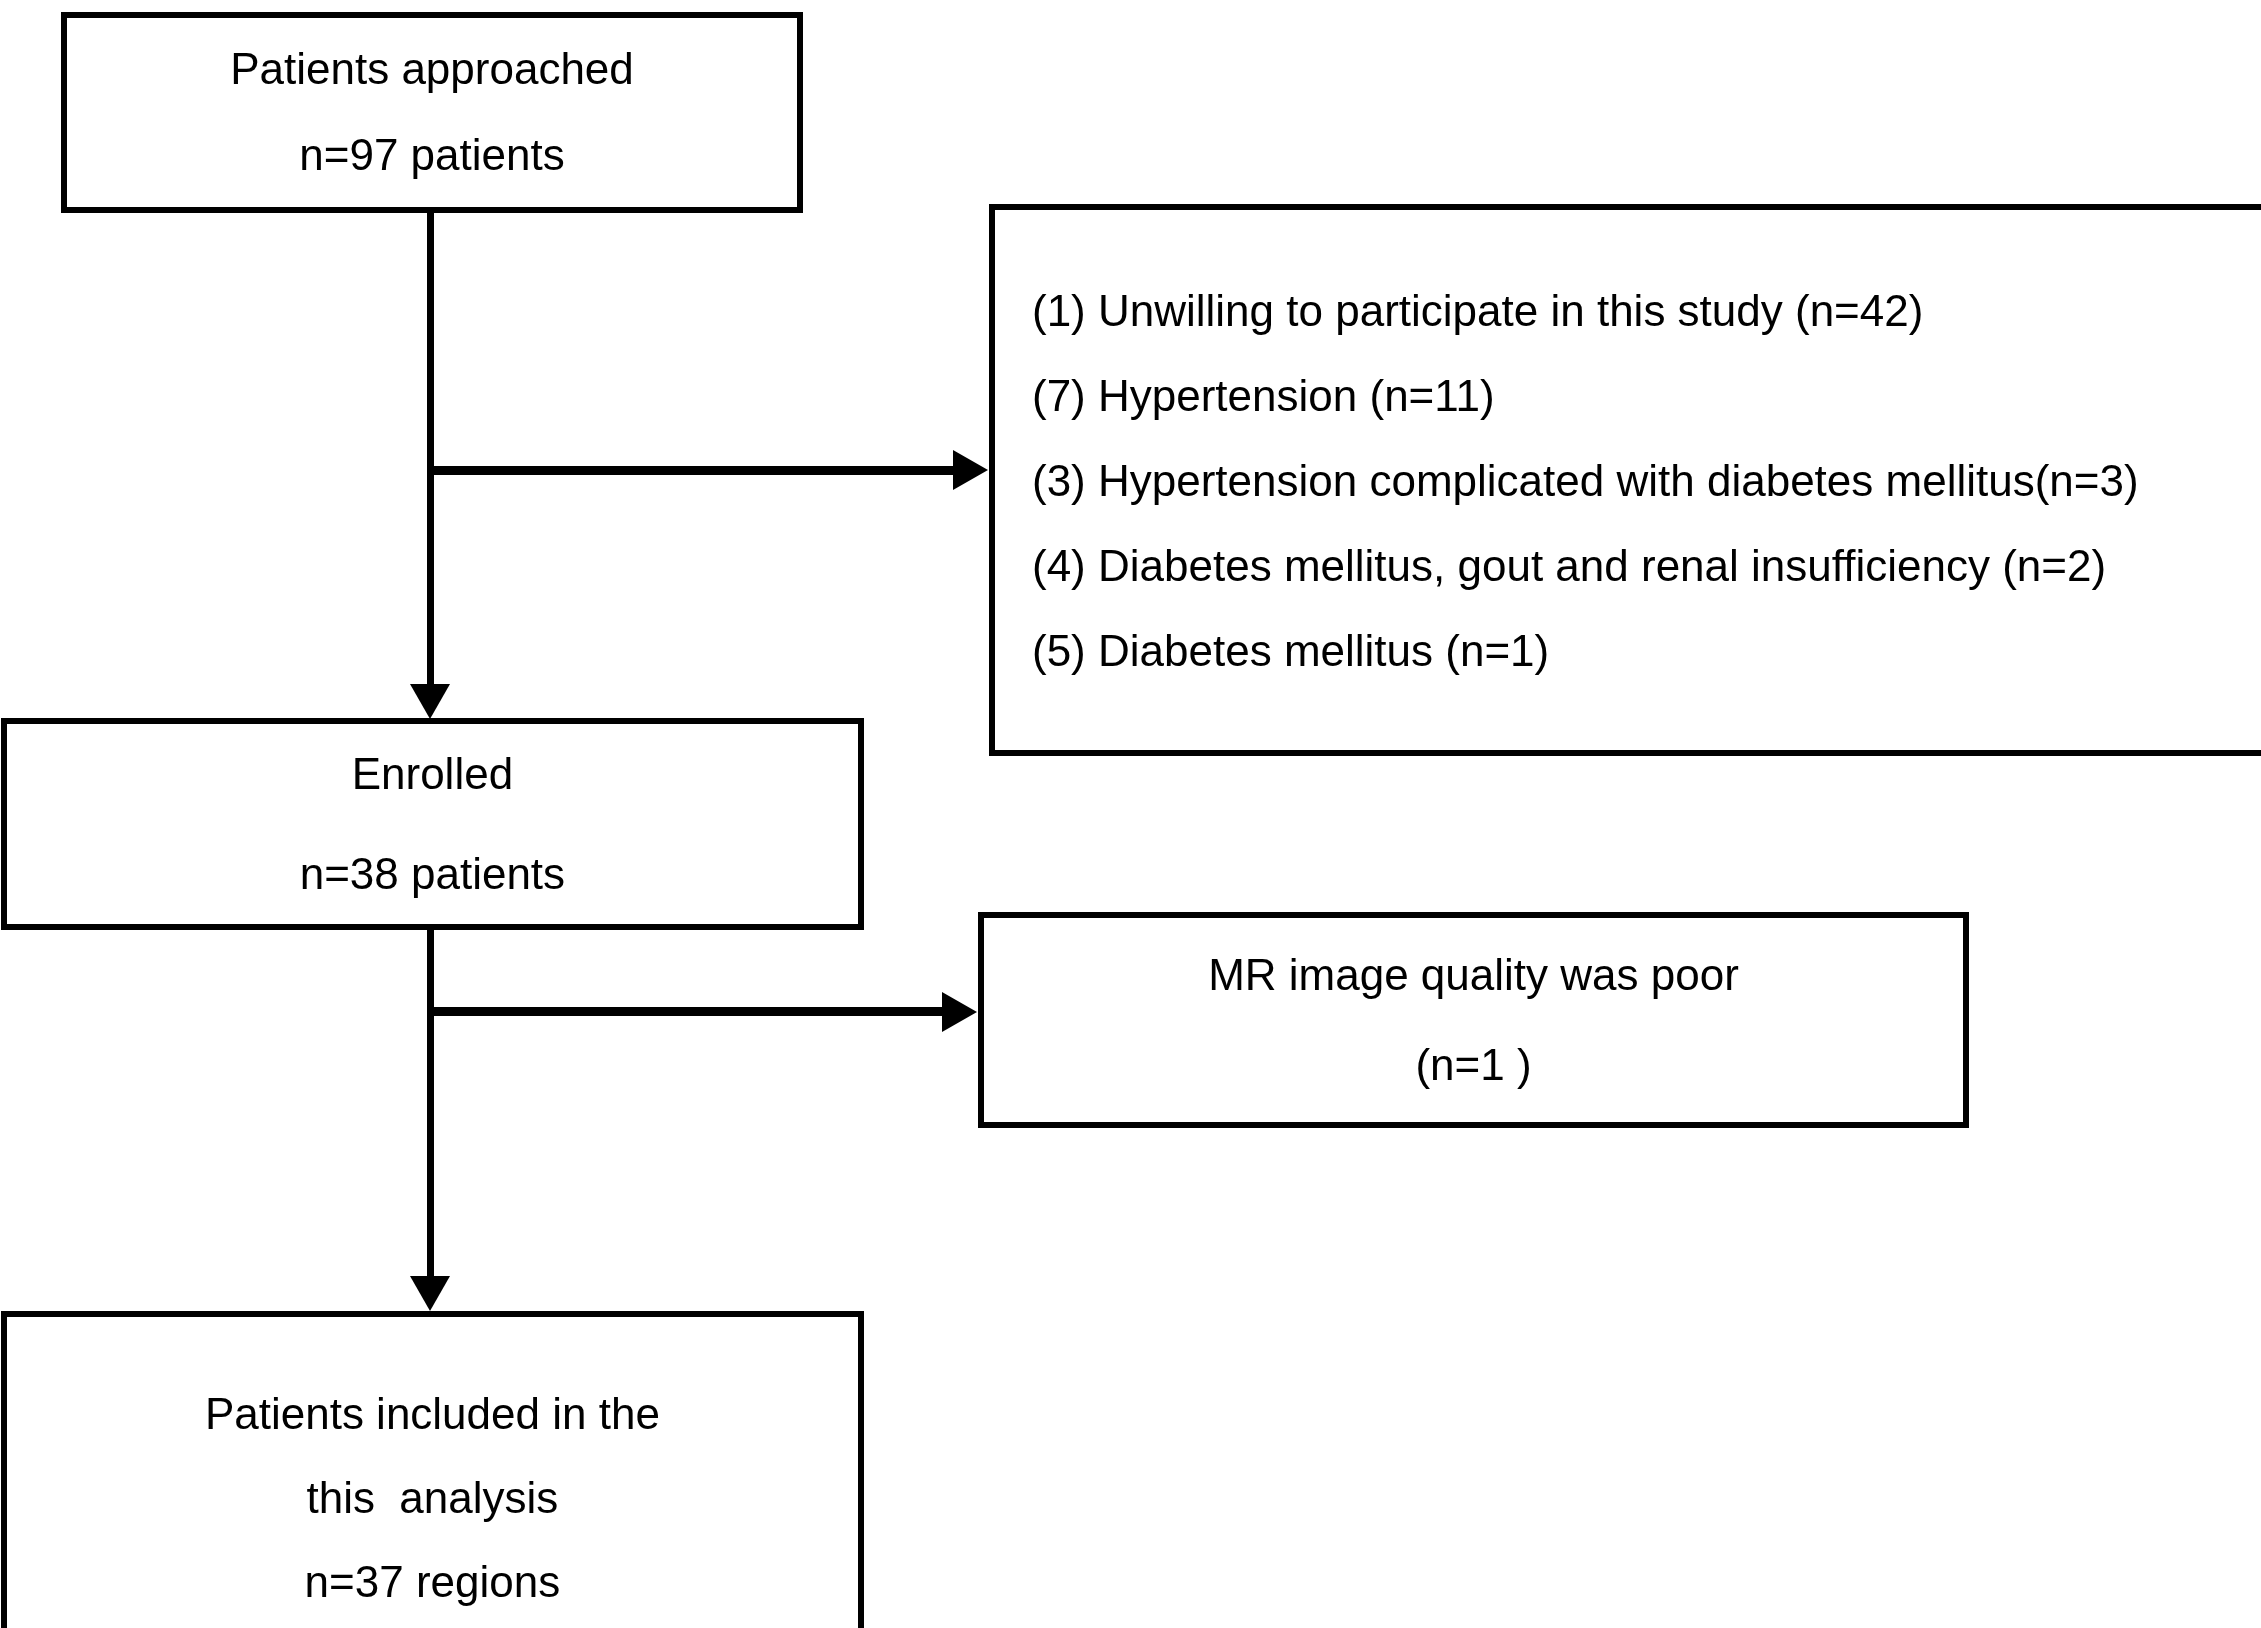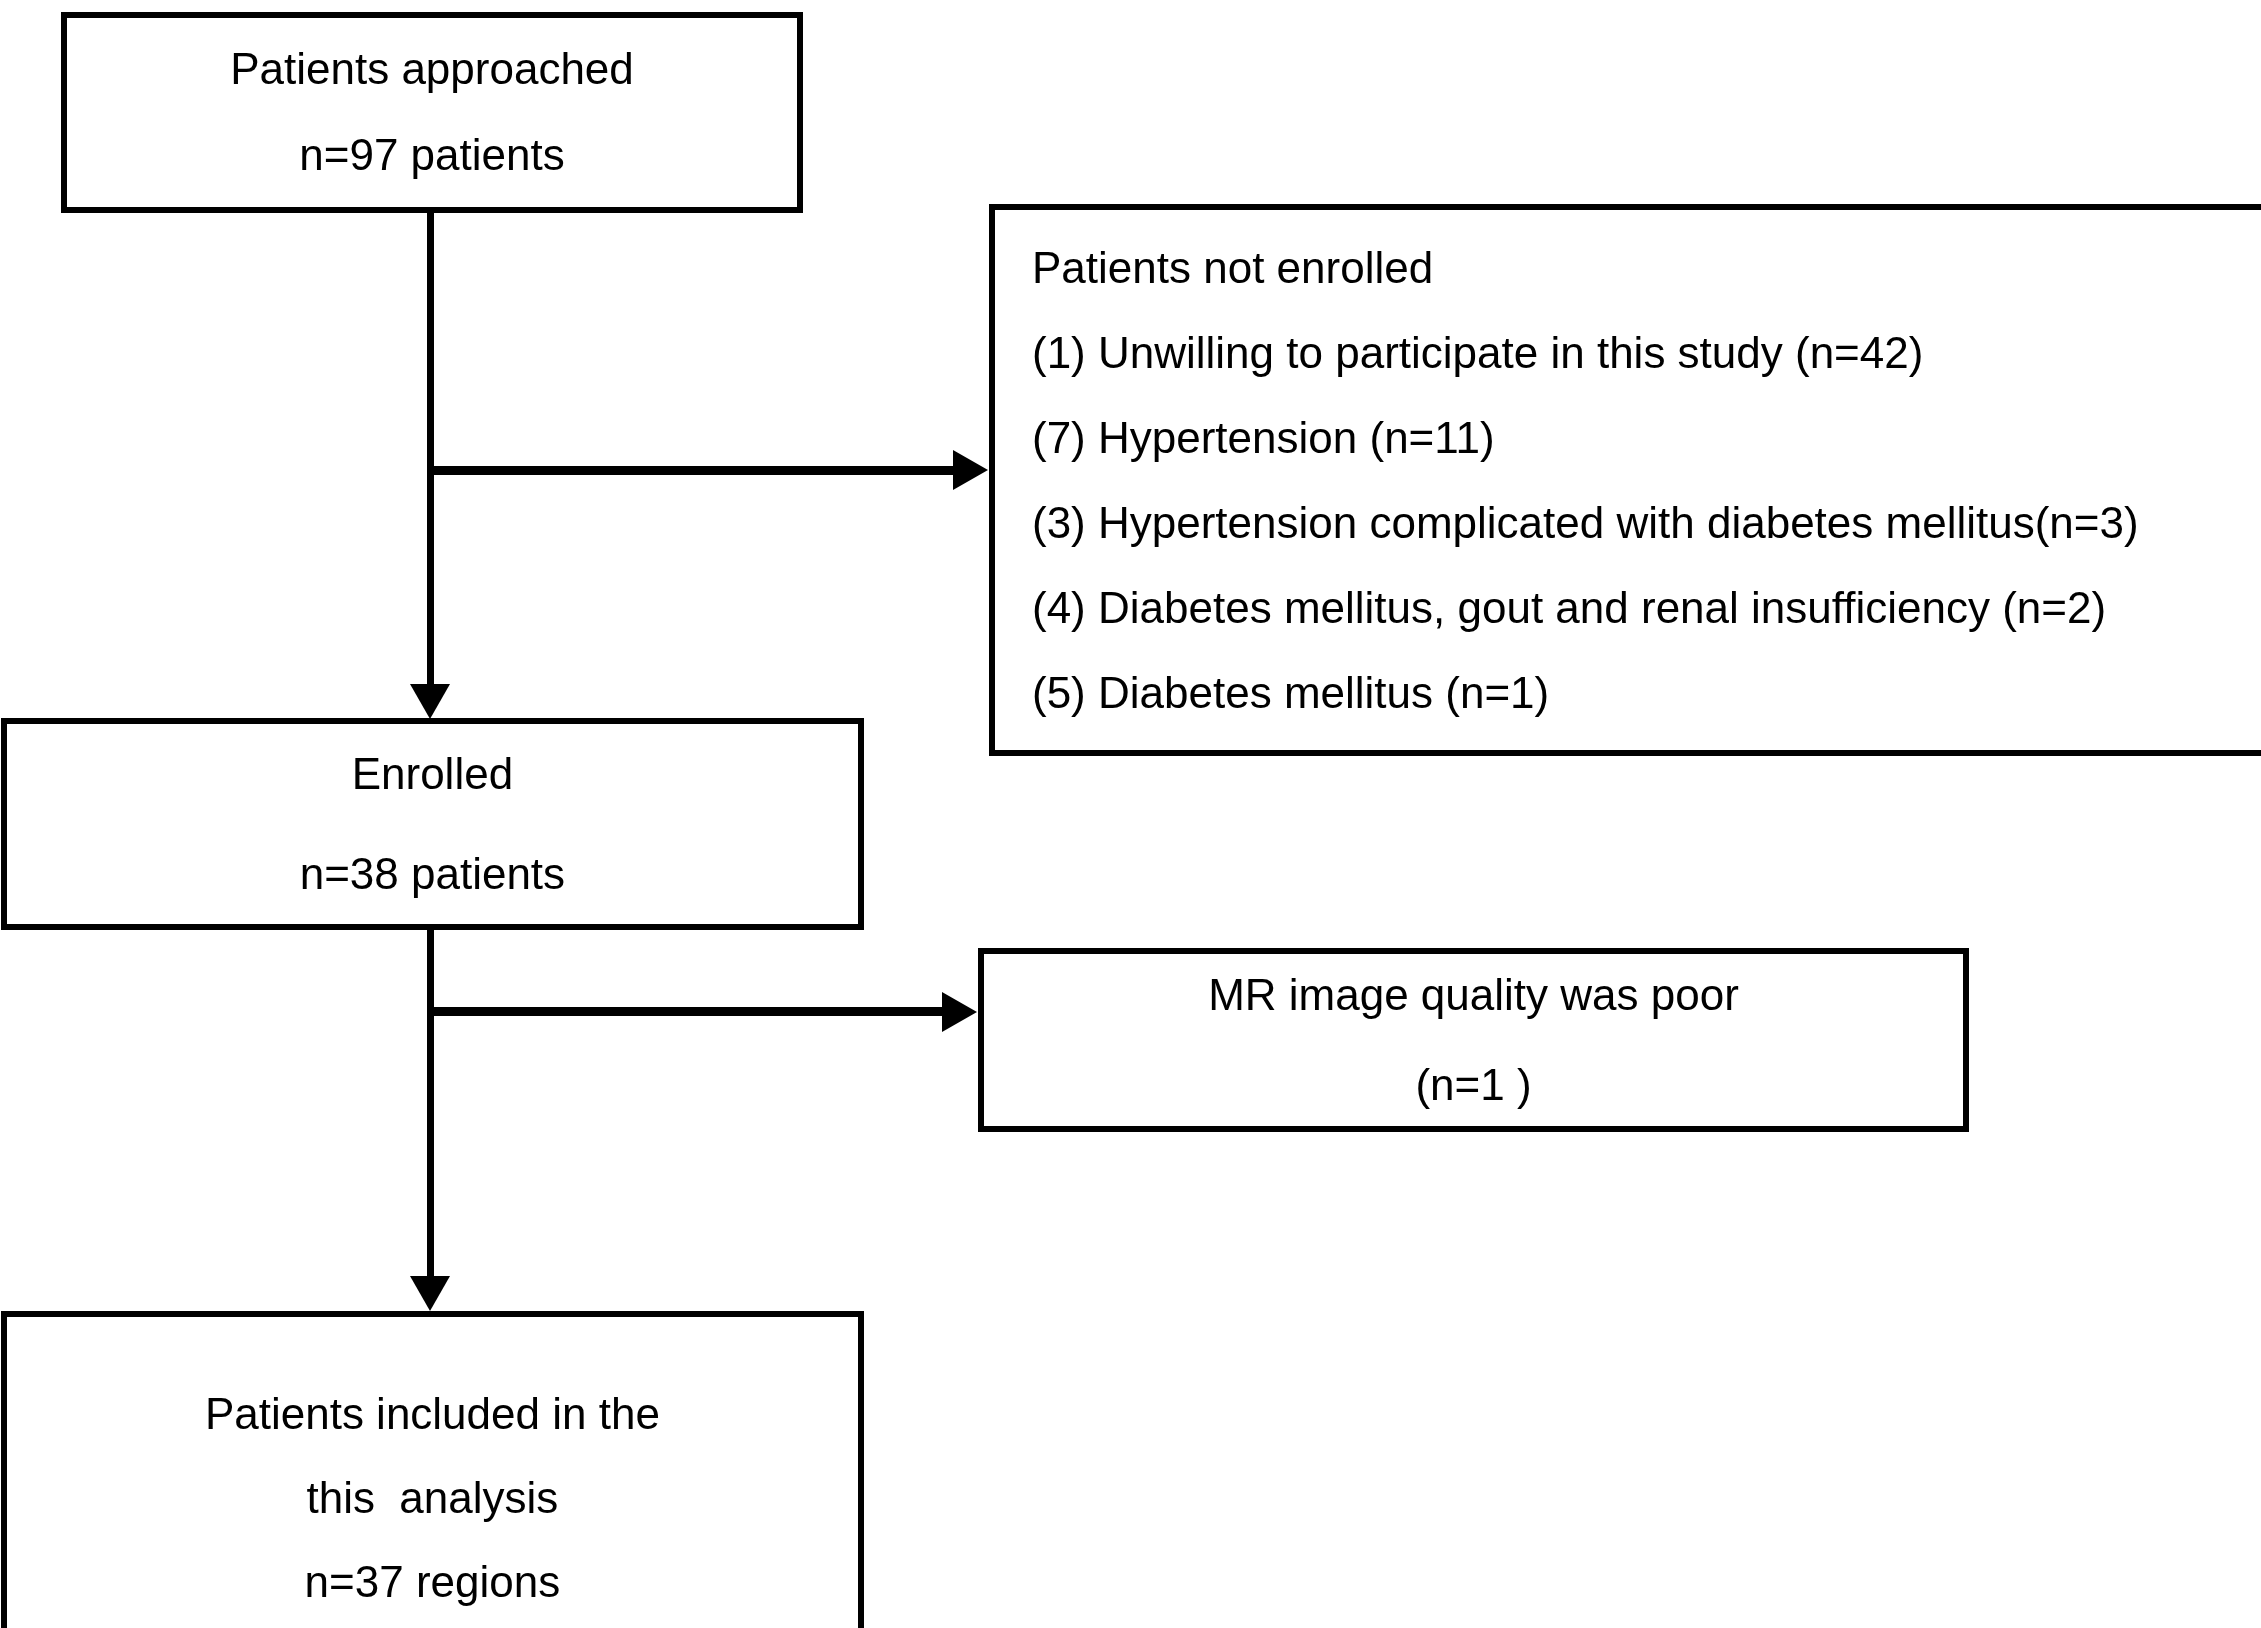--- a/index.html
+++ b/index.html
@@ -37,21 +37,21 @@
   #box-not-enrolled {
     left: 989px; top: 204px;  width: 1818px; height: 552px;
     justify-content: center;
     align-items: flex-start;
     text-align: left;
     padding-left: 37px;
     padding-right: 4.5px;
     line-height: 85px;
   }
   #box-enrolled     { left: 0.9px;    top: 718px; width: 863px; height: 212px; gap: 14px; }
-  #box-mr           { left: 978px; top: 912px; width: 991px; height: 184px; line-height: 90px; margin-top: 36px; }
+  #box-mr           { left: 978px; top: 912px; width: 991px; height: 216px; line-height: 90px; }
   #box-final        { left: 0.9px;    top: 1311px; width: 863px; height: 373px; line-height: 84px; }
 
   .vline {
     position: absolute;
     width: 7.2px;
     background: #000000;
   }
   #vline-top    { left: 427px; top: 209px;  height: 478px; }
   #vline-bottom { left: 427px; top: 926px; height: 353px; }
 
@@ -95,21 +95,20 @@
     <span class="bl">n=97 patients</span>
   </div>
 
   <div class="vline" id="vline-top"></div>
   <div class="arrow-down" id="arrowhead-enrolled"></div>
 
   <div class="hline" id="hline-not-enrolled"></div>
   <div class="arrow-right" id="arrowhead-not-enrolled"></div>
 
   <div class="box" id="box-not-enrolled">
-    <span class="bl">Patients not enrolled</span>
     <span class="bl">(1) Unwilling to participate in this study (n=42)</span>
     <span class="bl">(7) Hypertension (n=11)</span>
     <span class="bl">(3) Hypertension complicated with diabetes mellitus(n=3)</span>
     <span class="bl">(4) Diabetes mellitus, gout and renal insufficiency (n=2)</span>
     <span class="bl">(5) Diabetes mellitus (n=1)</span>
   </div>
 
   <div class="box" id="box-enrolled">
     <span class="bl">Enrolled</span>
     <span class="bl">n=38 patients</span>

